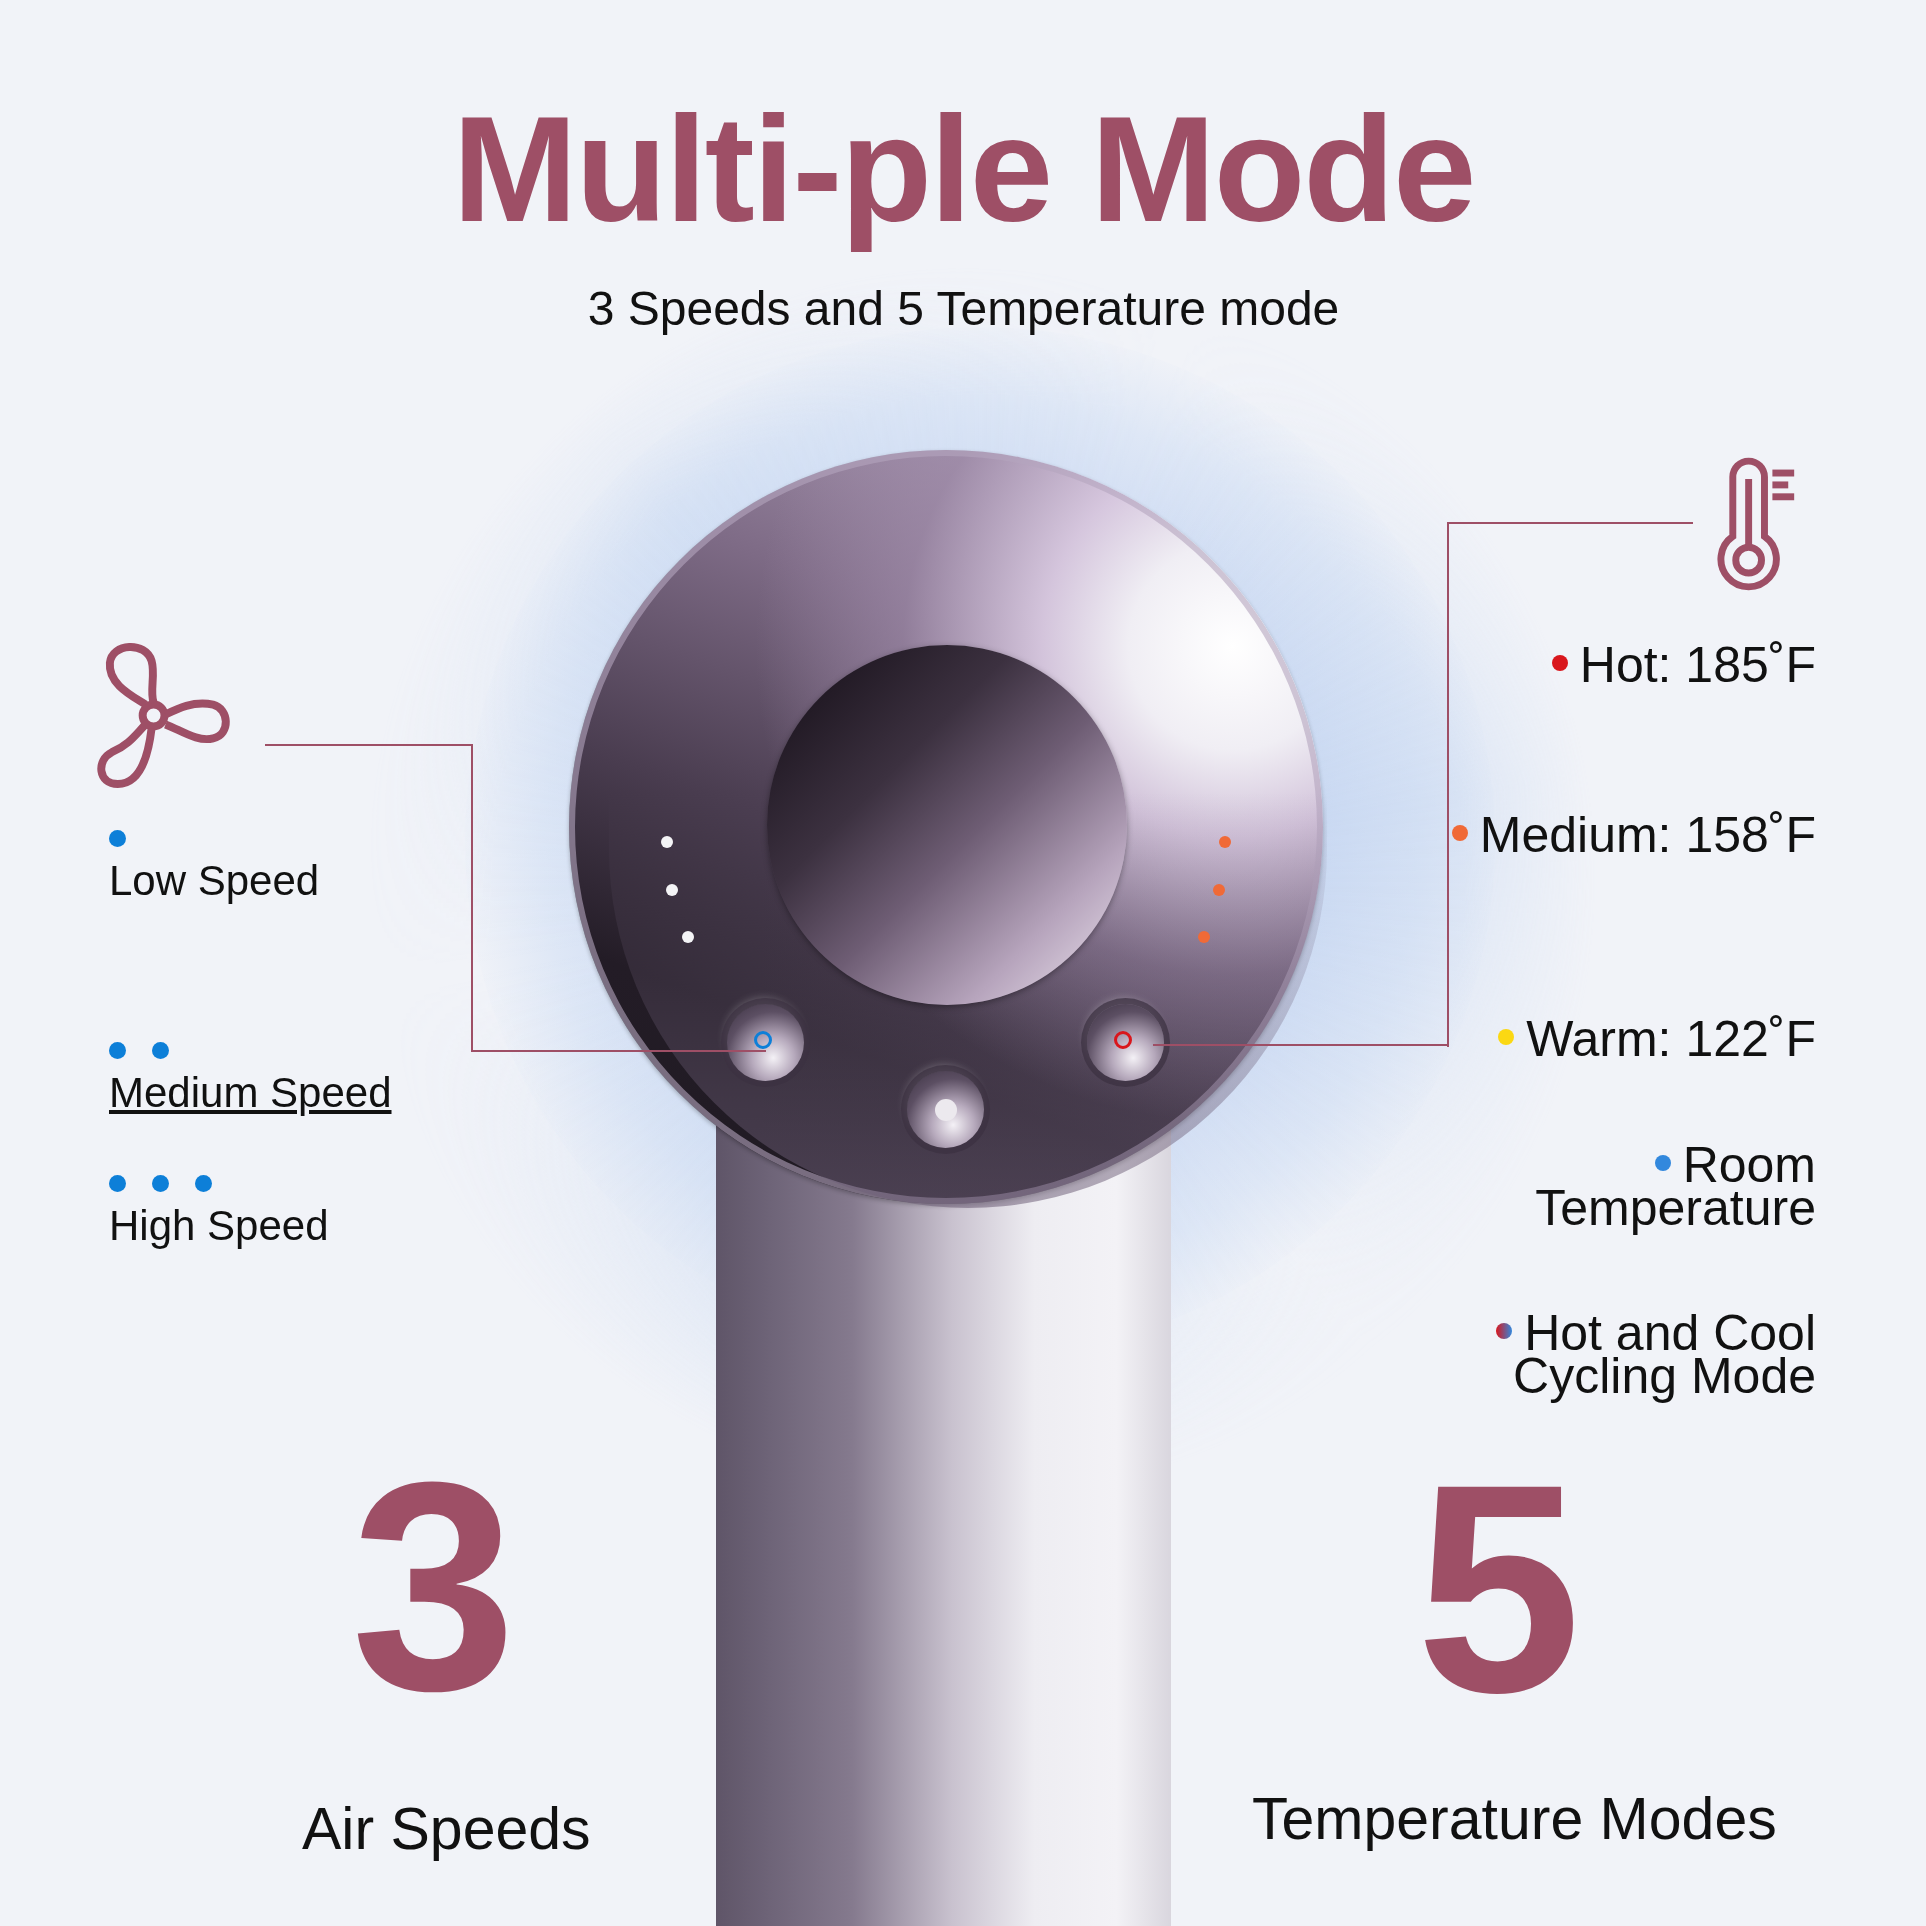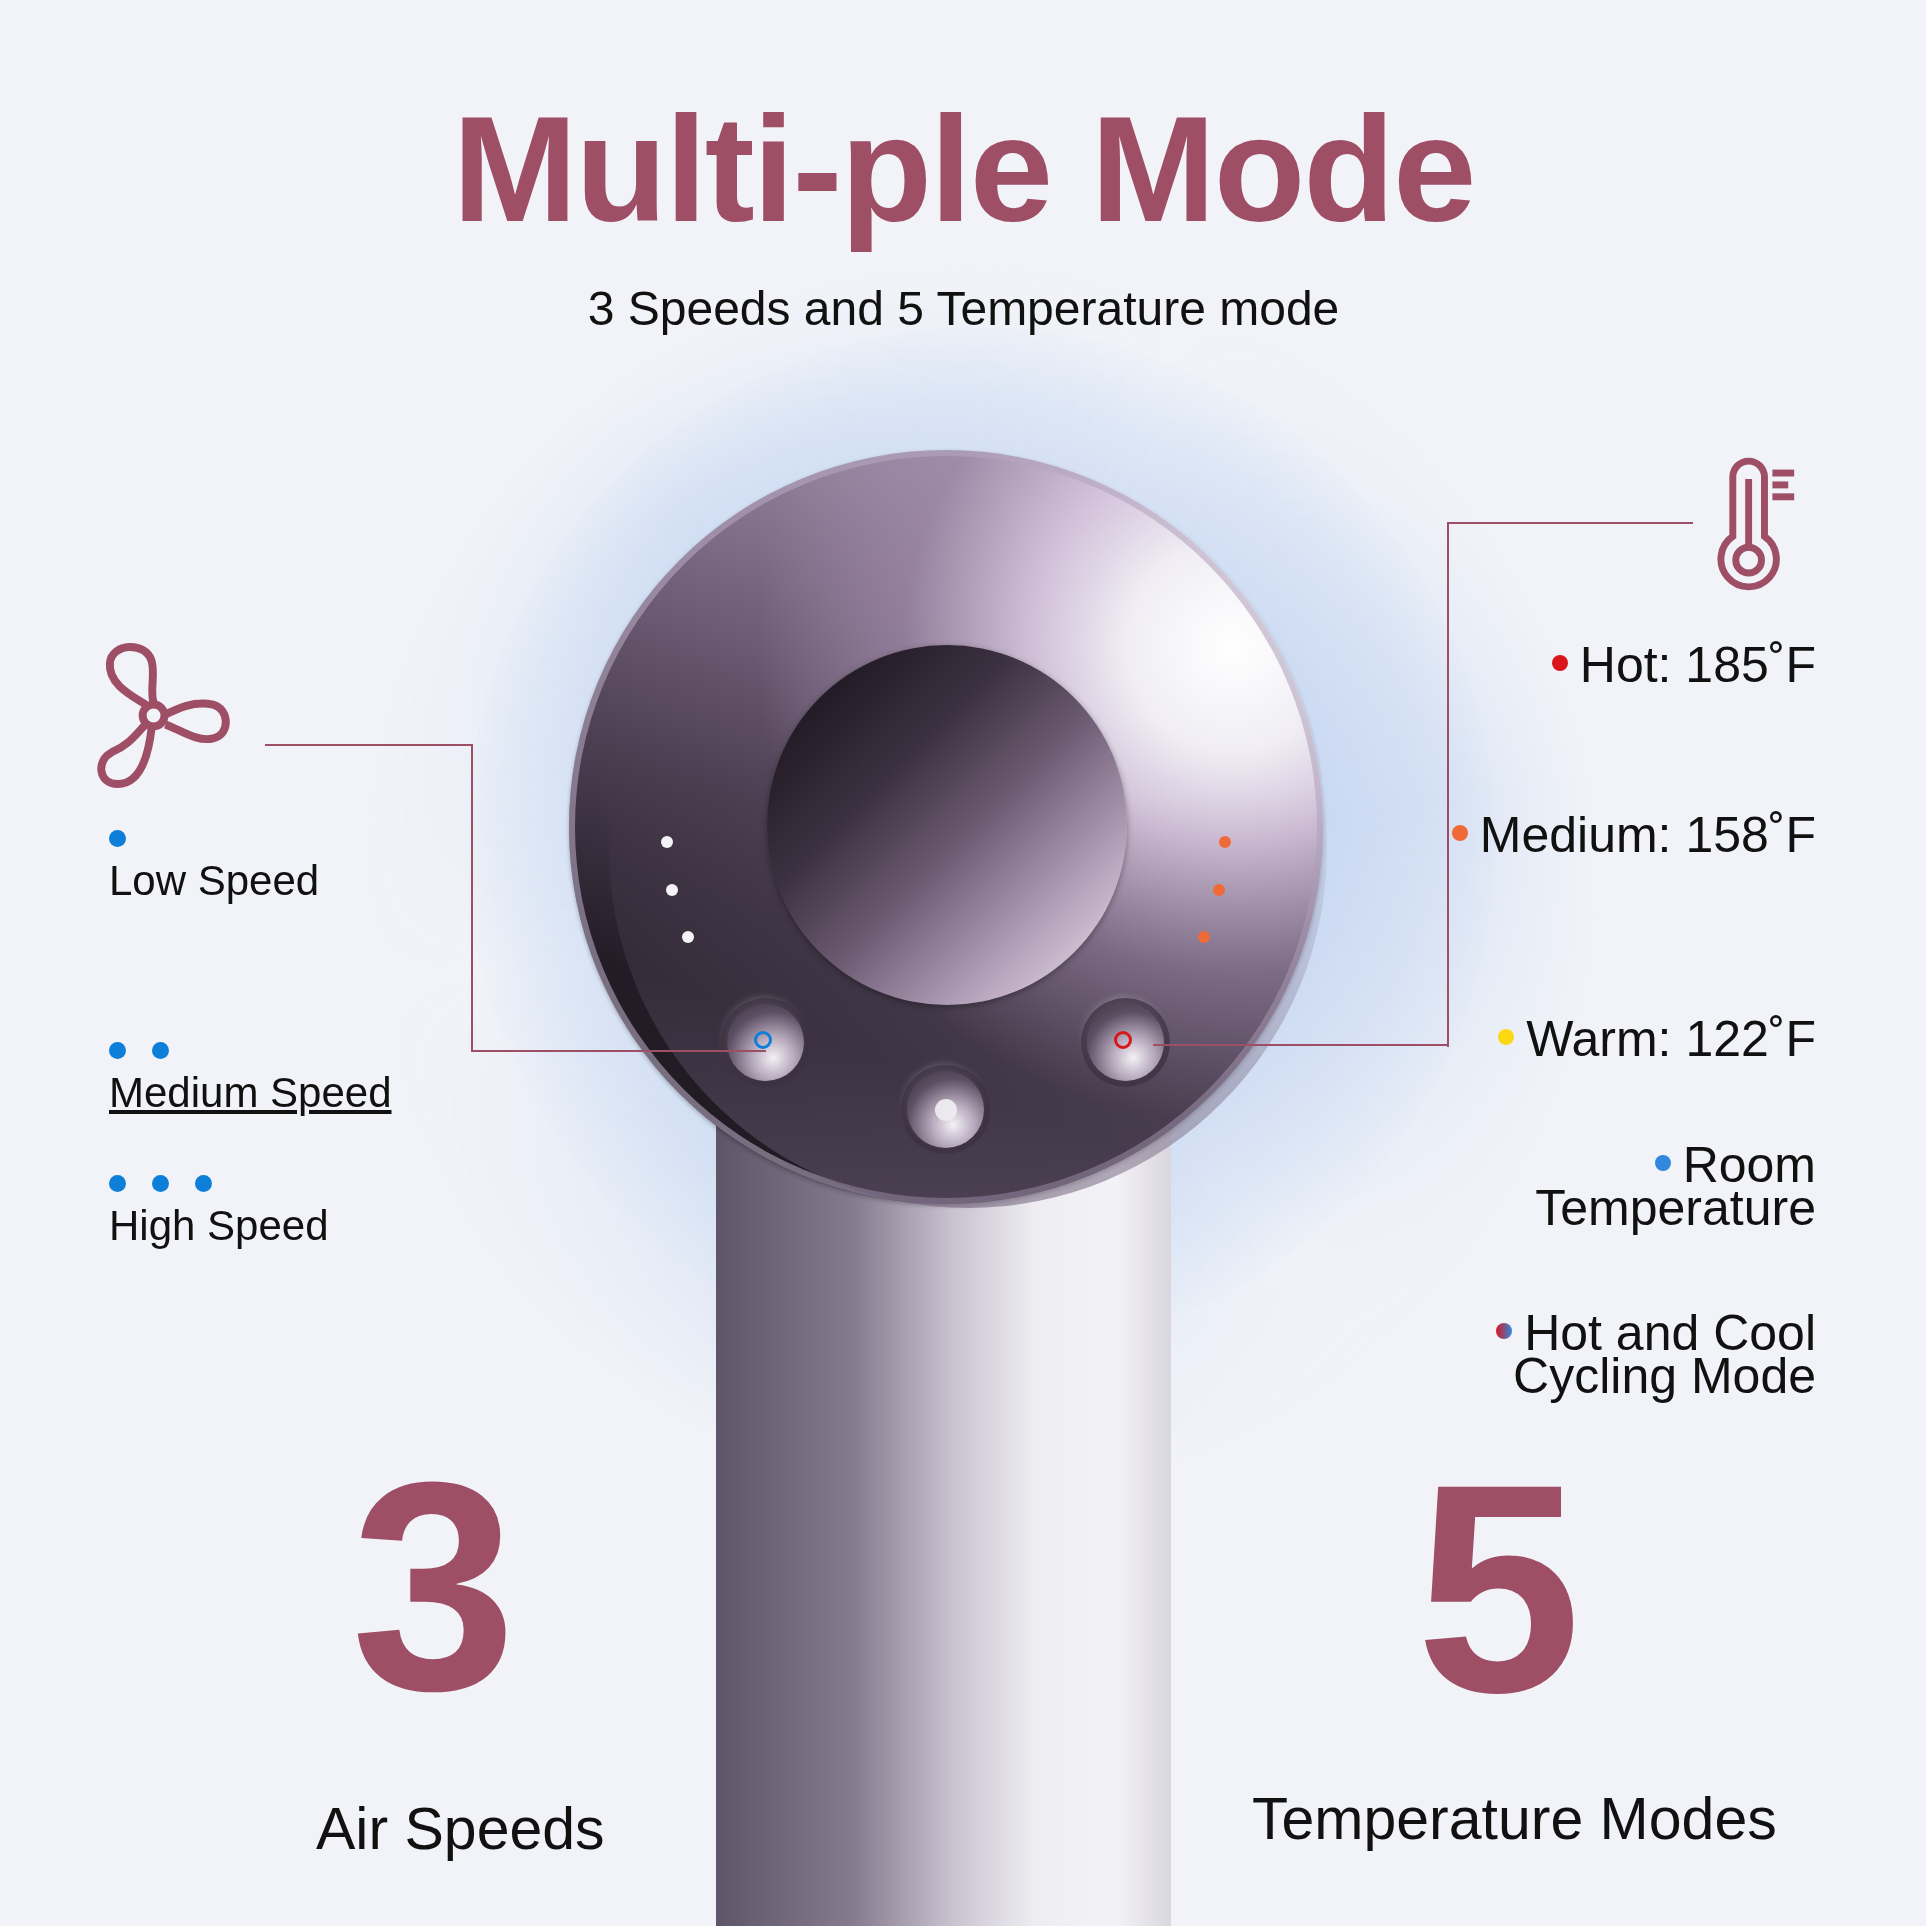--- a/index.html
+++ b/index.html
@@ -170,16 +170,16 @@
 <div class="temp" style="top:1132px;margin-top:12px;">
   <div><span class="bullet" style="background:#3288dd;"></span><span>Room</span></div>
   <div>Temperature</div>
 </div>
 <div class="temp" style="top:1312px;">
   <div><span class="bullet" style="background:linear-gradient(90deg,#d9161c,#3288dd);"></span><span>Hot and Cool</span></div>
   <div>Cycling Mode</div>
 </div>
 
 <div class="big-num" style="left:351px;top:1438px;">3</div>
-<div class="big-label" style="left:316px;top:1800px;">Air Speeds</div>
+<div class="big-label" style="left:302px;top:1800px;">Air Speeds</div>
 <div class="big-num" style="left:1416px;top:1440px;">5</div>
 <div class="big-label" style="left:1252px;top:1790px;">Temperature Modes</div>
 
 
 </body></html>

